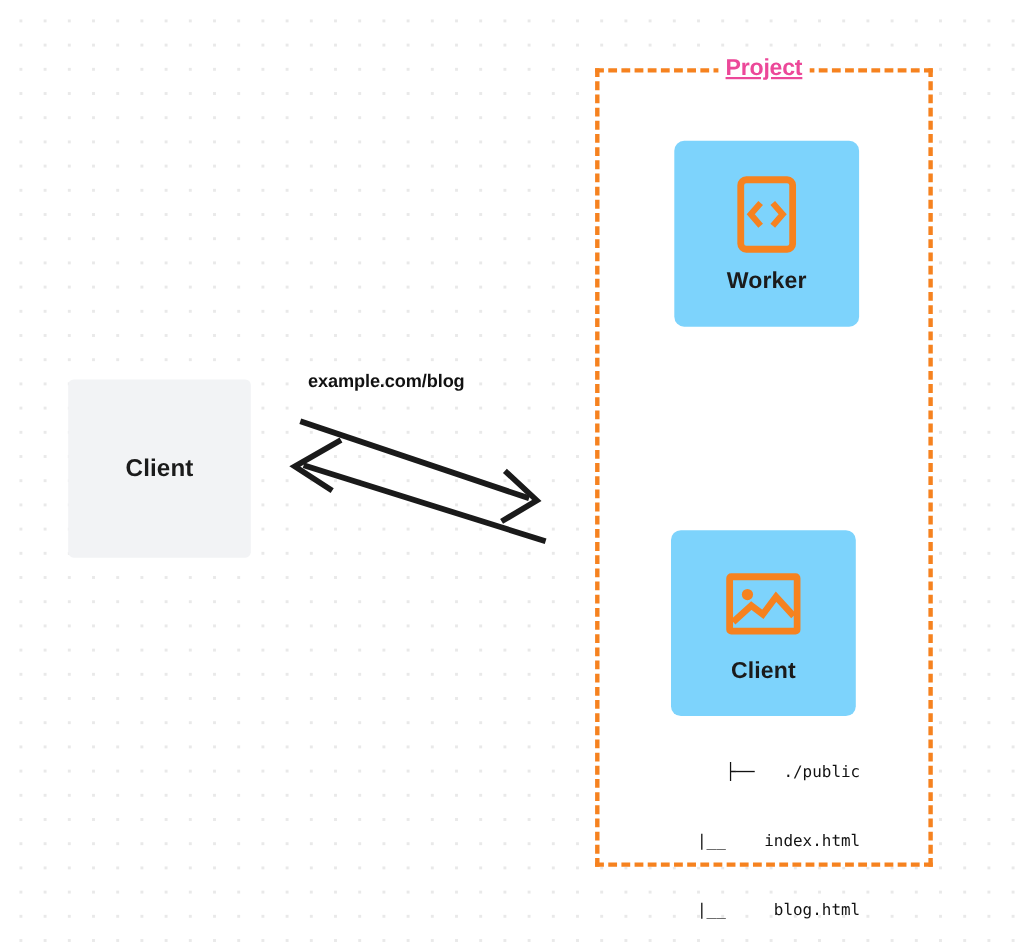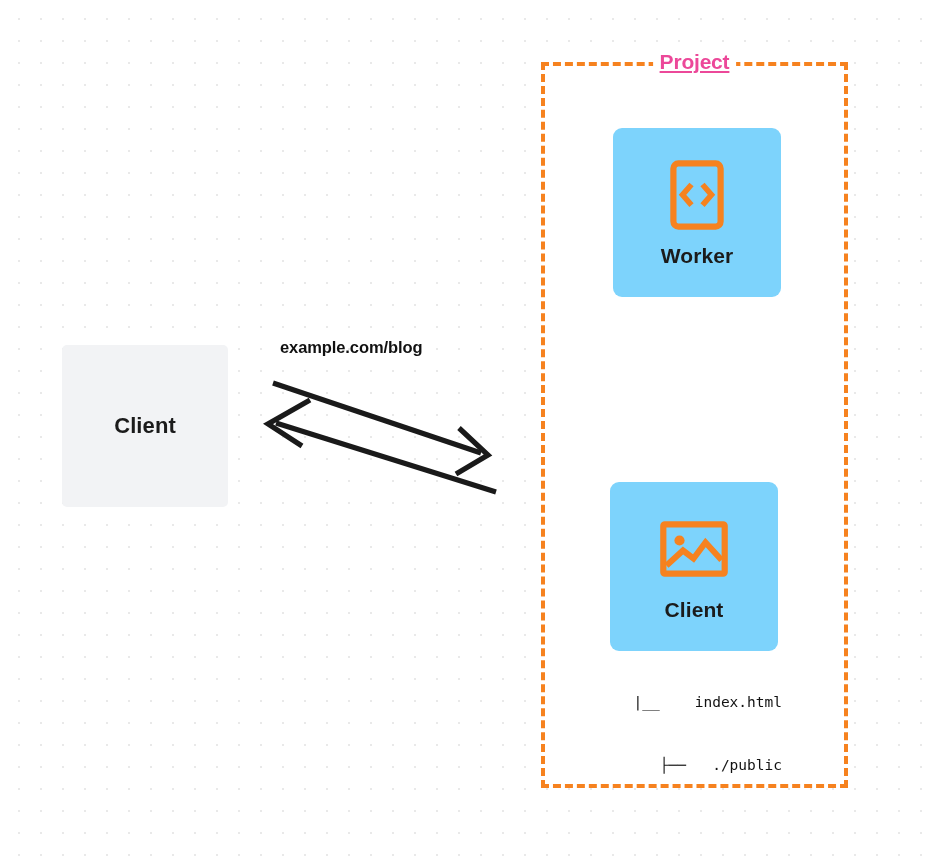--- a/index.html
+++ b/index.html
@@ -188,16 +188,17 @@
     <svg width="68" height="58" viewBox="0 0 68 58">
       <rect x="3.3" y="4.3" width="61.4" height="49.4" rx="1.5" ry="1.5" fill="none" stroke="#f6821f" stroke-width="6.2"></rect>
       <circle cx="19.5" cy="20.5" r="5.1" fill="#f6821f"></circle>
       <polyline points="6.5,45.5 23,30.5 33.5,38.5 45.5,22.5 61.5,40" fill="none" stroke="#f6821f" stroke-width="6.0" stroke-linecap="butt" stroke-linejoin="miter"></polyline>
     </svg>
   </div>
   <div class="card-label">Client</div>
 </div>
 
 <div id="file-tree">
+  <span class="tree-line">├──   ./public</span>
   <span class="tree-line">|__    index.html</span>
-  <span class="tree-line">├──   ./public</span>
+  <span class="tree-line">|__     blog.html</span>
   
 </div>
 
 </body></html>

